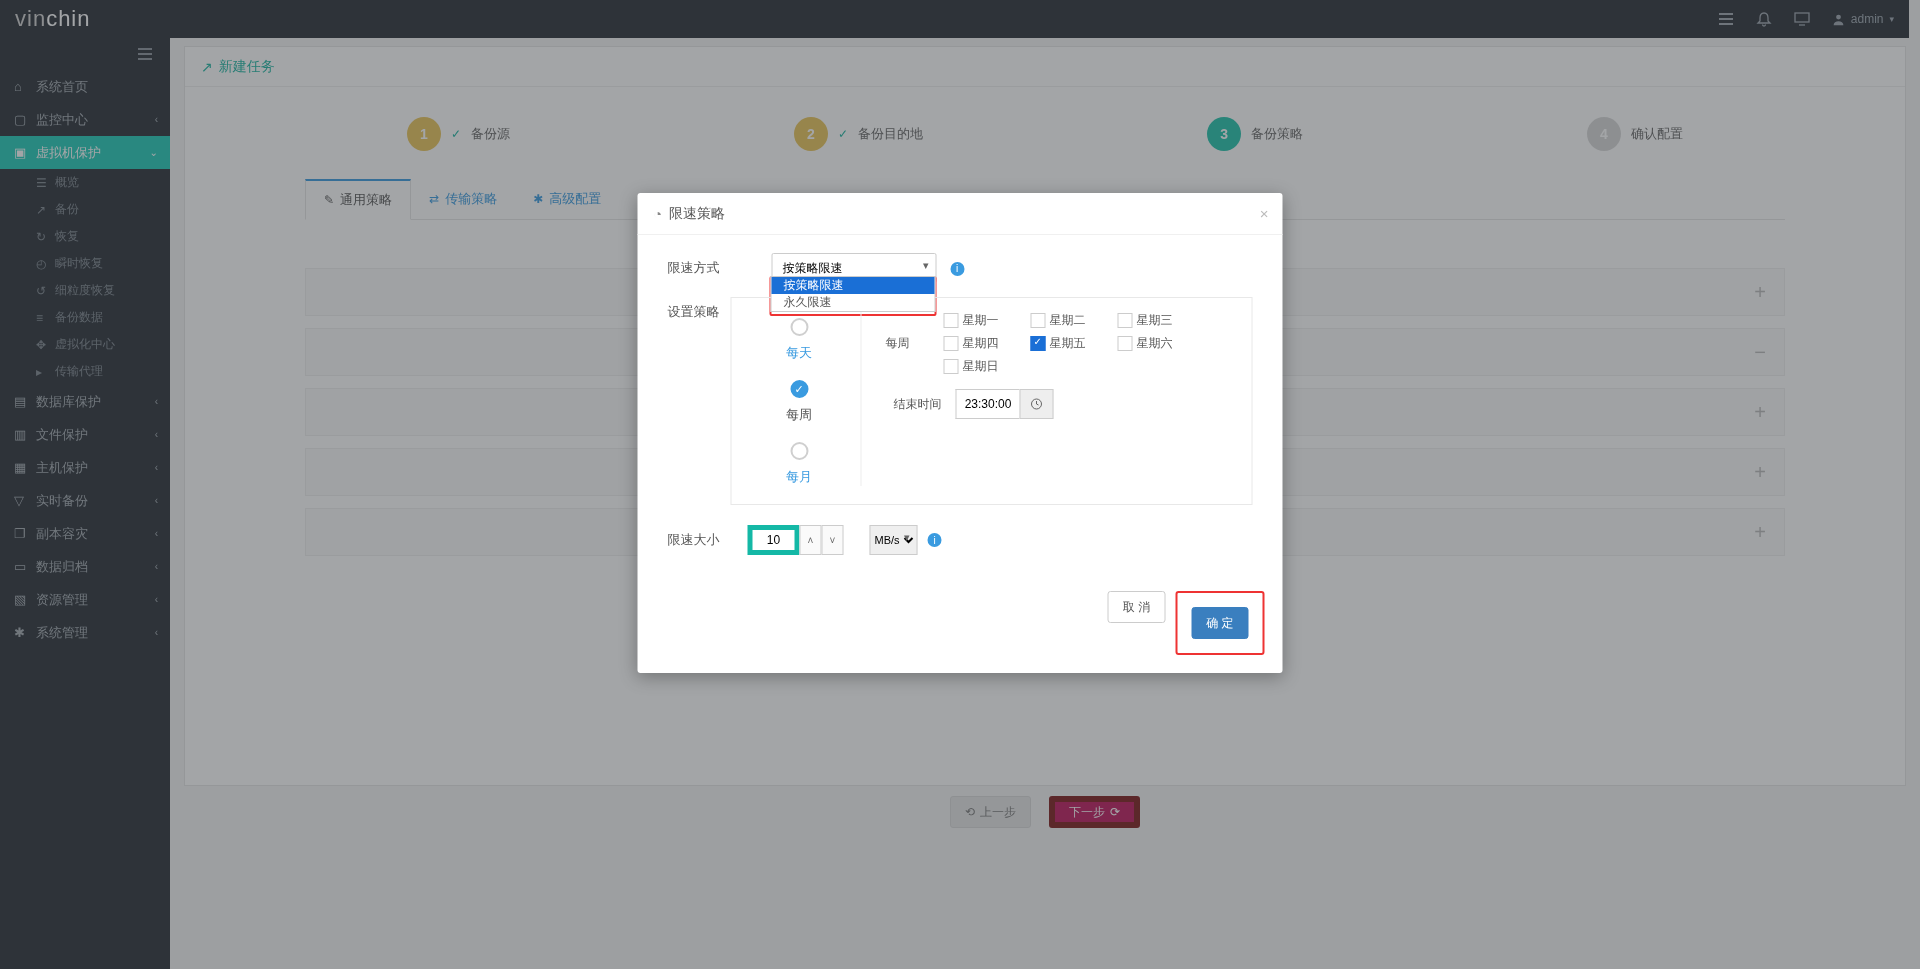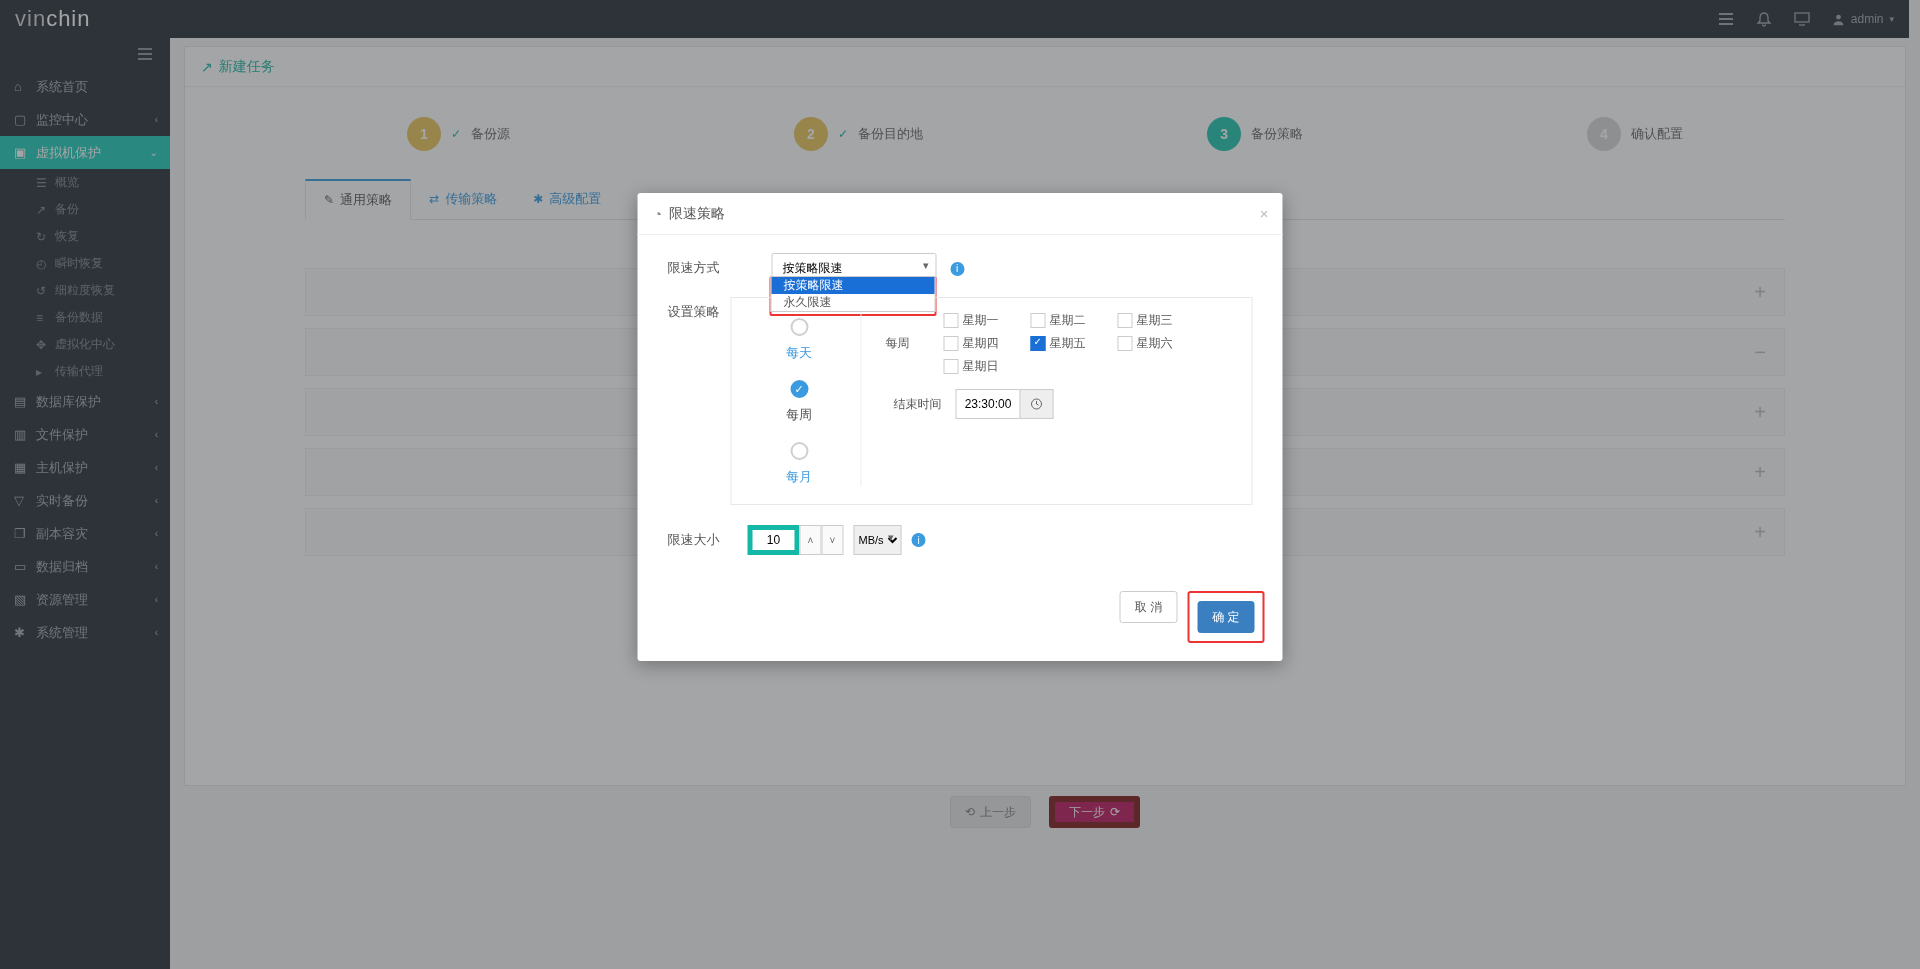--- a/index.html
+++ b/index.html
@@ -106,21 +106,21 @@
 
 .rate-input { width: 52px; height: 30px; border: 5px solid #14b8a6; text-align: center; font-size: 12px; }
 .spinner { display: inline-flex; }
 .spinner button { width: 22px; height: 30px; border: 1px solid #ccc; background: #fafafa; cursor: pointer; font-size: 10px; color: #666; }
 .unit-select { width: 48px; height: 30px; border: 1px solid #ccc; font-size: 11px; margin-left: 4px; }
 
 
 .modal-footer { display: flex; justify-content: flex-end; gap: 10px; padding: 14px 18px 18px 18px; }
 .btn.default { background: #fff; border: 1px solid #ccc; color: #555; }
 .btn.primary { background: #3a7fbf; border: 1px solid #3a7fbf; color: #fff; }
-.red-btn-highlight { border: 2px solid #e33; padding: 8px; border-radius: 3px; }
+.red-btn-highlight { border: 2px solid #e33; padding: 14px; border-radius: 3px; }
 
 </style>
 </head>
 <body>
 
 <div class="header">
   <div class="logo"><span class="thin">vin</span>chin</div>
   <div class="header-right">
     <span class="header-icon">
       <svg viewBox="0 0 16 16" fill="currentColor">
@@ -409,21 +409,21 @@
     </div>
 
     <div class="m-row" style="margin-top:20px;">
       <div class="m-label">限速大小</div>
       <div class="m-ctrl" style="display:flex;align-items:center;">
         <input class="rate-input" value="10" style="">
         <div class="spinner">
           <button>˄</button>
           <button>˅</button>
         </div>
-        <span class="select-wrap" style="margin-left:6px;">
+        <span class="select-wrap" style="margin-left:22px;">
           <select class="unit-select"><option>MB/s</option></select>
         </span>
         <span class="info-icon">i</span>
       </div>
     </div>
 
   </div>
   <div class="modal-footer">
     <span class="btn default">取 消</span>
     <span class="red-btn-highlight">

